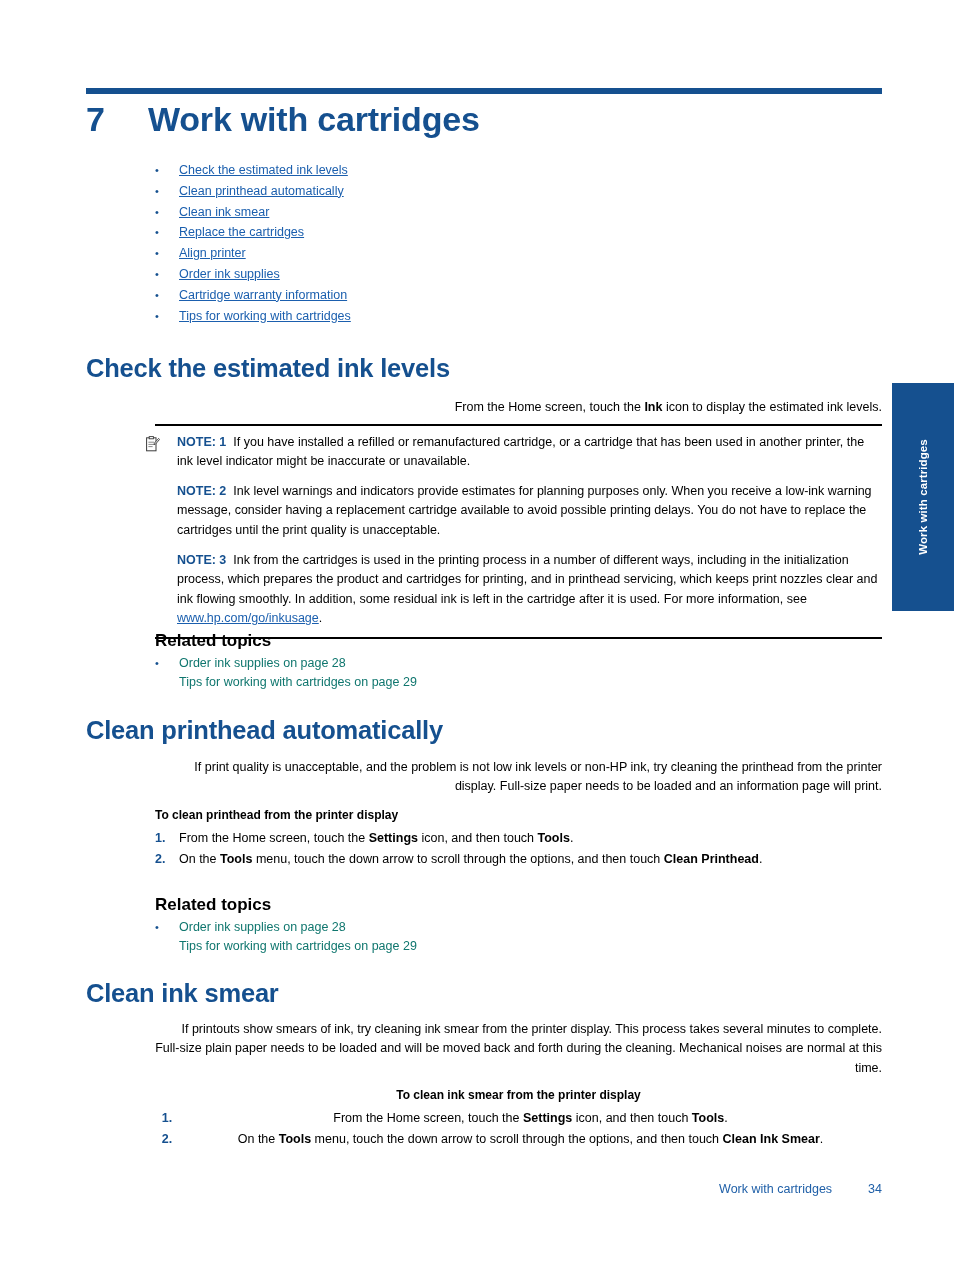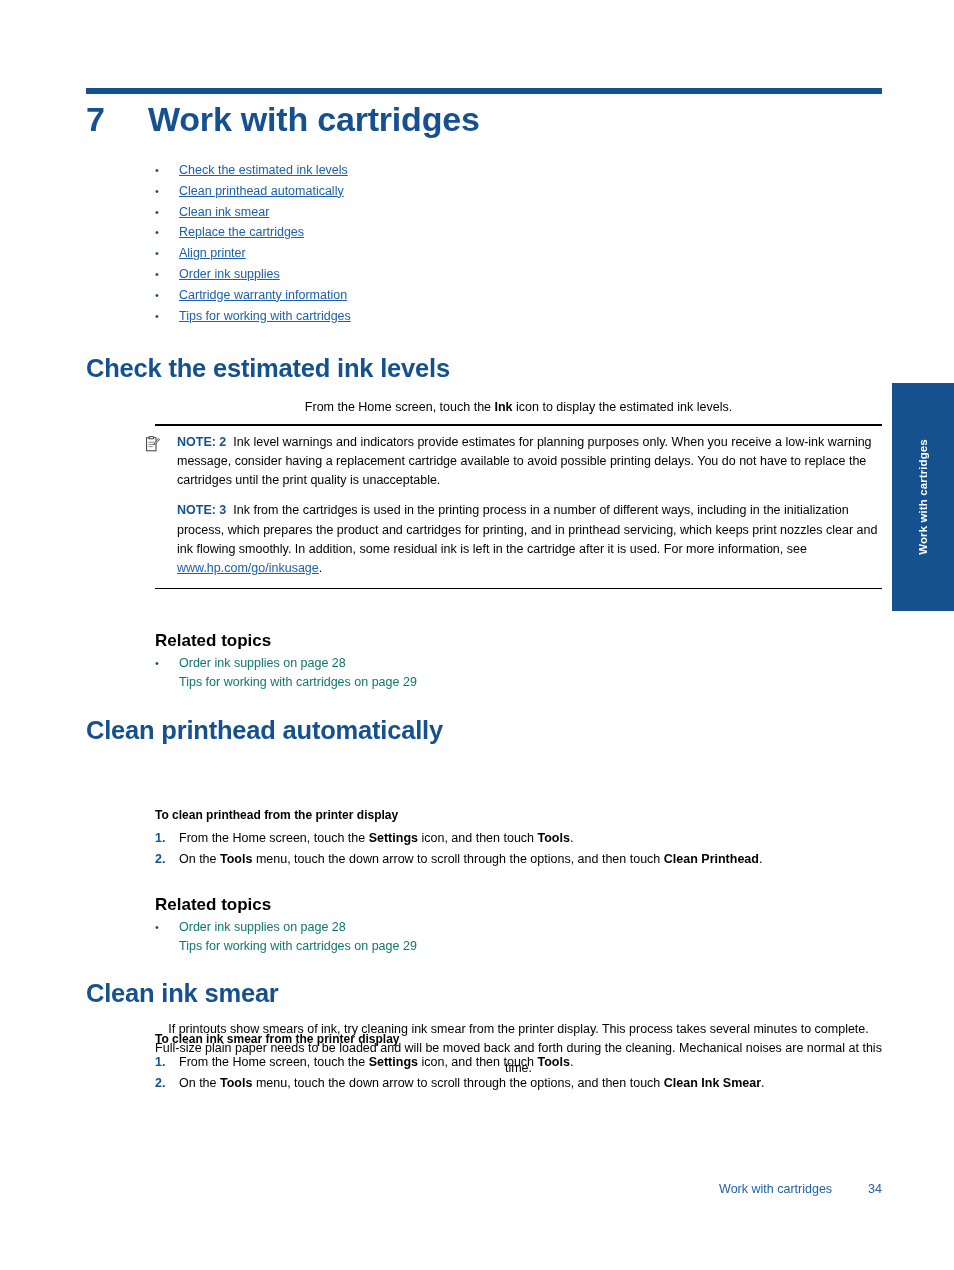--- a/index.html
+++ b/index.html
@@ -85,21 +85,21 @@
   }
 
   
   .body {
     position: absolute;
     left: 155px;
     width: 727px;
     font-size: 12.5px;
     line-height: 19.3px;
     color: #000000;
-    text-align: center;
+    text-align: right;
   }
   .body b { font-weight: bold; }
 
   
   .notebox {
     position: absolute;
     left: 155px;
     width: 727px;
   }
   .note-rule {
@@ -297,20 +297,23 @@
         <svg width="14" height="16" viewBox="0 0 14 16" xmlns="http://www.w3.org/2000/svg">
           <rect x="0.6" y="1.8" width="9.4" height="13" fill="#ffffff" stroke="#3b3b3b" stroke-width="1"></rect>
           <rect x="3.2" y="0.6" width="4.2" height="2.2" fill="#ffffff" stroke="#3b3b3b" stroke-width="0.9"></rect>
           <line x1="2.4" y1="6.2" x2="8.2" y2="6.2" stroke="#6b6b6b" stroke-width="0.8"></line>
           <line x1="2.4" y1="8.4" x2="8.2" y2="8.4" stroke="#6b6b6b" stroke-width="0.8"></line>
           <line x1="2.4" y1="10.6" x2="6.6" y2="10.6" stroke="#6b6b6b" stroke-width="0.8"></line>
           <path d="M8.4 7.2 L12.6 2.4 L13.6 3.4 L9.4 8.2 L8.1 8.6 Z" fill="#ffffff" stroke="#3b3b3b" stroke-width="0.9"></path>
         </svg>
       </span>
 
+      <p class="note-para">
+        <span class="note-label">NOTE: 1</span><span>&nbsp;&nbsp;</span><span>If you have installed a refilled or remanufactured cartridge, or a cartridge that has been used in another printer, the ink level indicator might be inaccurate or unavailable.</span>
+      </p>
 
       <p class="note-para">
         <span class="note-label">NOTE: 2</span><span>&nbsp;&nbsp;</span><span>Ink level warnings and indicators provide estimates for planning purposes only. When you receive a low-ink warning message, consider having a replacement cartridge available to avoid possible printing delays. You do not have to replace the cartridges until the print quality is unacceptable.</span>
       </p>
 
       <p class="note-para">
         <span class="note-label">NOTE: 3</span><span>&nbsp;&nbsp;</span><span>Ink from the cartridges is used in the printing process in a number of different ways, including in the initialization process, which prepares the product and cartridges for printing, and in printhead servicing, which keeps print nozzles clear and ink flowing smoothly. In addition, some residual ink is left in the cartridge after it is used. For more information, see </span><span class="inline-link">www.hp.com/go/inkusage</span><span>.</span>
       </p>
 
     </div>
@@ -323,20 +326,21 @@
       <span class="rt-bullet">•</span>
       <span class="rt-links">
         <span class="rt-link">Order ink supplies on page 28</span>
         <span class="rt-link">Tips for working with cartridges on page 29</span>
       </span>
     </div>
   </div>
 
   <div class="h1" style="top:715px;">Clean printhead automatically</div>
 
+  <div class="body" style="top:758px;">If print quality is unacceptable, and the problem is not low ink levels or non-HP ink, try cleaning the printhead from the printer display. Full-size paper needs to be loaded and an information page will print.</div>
 
   <div class="proc" style="top:806px;">
     <div class="proc-title">To clean printhead from the printer display</div>
     <div class="proc-step">
       <span class="proc-num">1.</span>
       <span class="proc-text"><span>From the Home screen, touch the </span><b>Settings</b><span> icon, and then touch </span><b>Tools</b><span>.</span></span>
     </div>
     <div class="proc-step">
       <span class="proc-num">2.</span>
       <span class="proc-text"><span>On the </span><b>Tools</b><span> menu, touch the down arrow to scroll through the options, and then touch </span><b>Clean Printhead</b><span>.</span></span>
@@ -351,21 +355,21 @@
         <span class="rt-link">Order ink supplies on page 28</span>
         <span class="rt-link">Tips for working with cartridges on page 29</span>
       </span>
     </div>
   </div>
 
   <div class="h1" style="top:978px;">Clean ink smear</div>
 
   <div class="body" style="top:1020px;">If printouts show smears of ink, try cleaning ink smear from the printer display. This process takes several minutes to complete. Full-size plain paper needs to be loaded and will be moved back and forth during the cleaning. Mechanical noises are normal at this time.</div>
 
-  <div class="proc" style="top:1030px;">
+  <div class="proc" style="top:1086px;text-align:center;">
     <div class="proc-title">To clean ink smear from the printer display</div>
     <div class="proc-step">
       <span class="proc-num">1.</span>
       <span class="proc-text"><span>From the Home screen, touch the </span><b>Settings</b><span> icon, and then touch </span><b>Tools</b><span>.</span></span>
     </div>
     <div class="proc-step">
       <span class="proc-num">2.</span>
       <span class="proc-text"><span>On the </span><b>Tools</b><span> menu, touch the down arrow to scroll through the options, and then touch </span><b>Clean Ink Smear</b><span>.</span></span>
     </div>
   </div>

